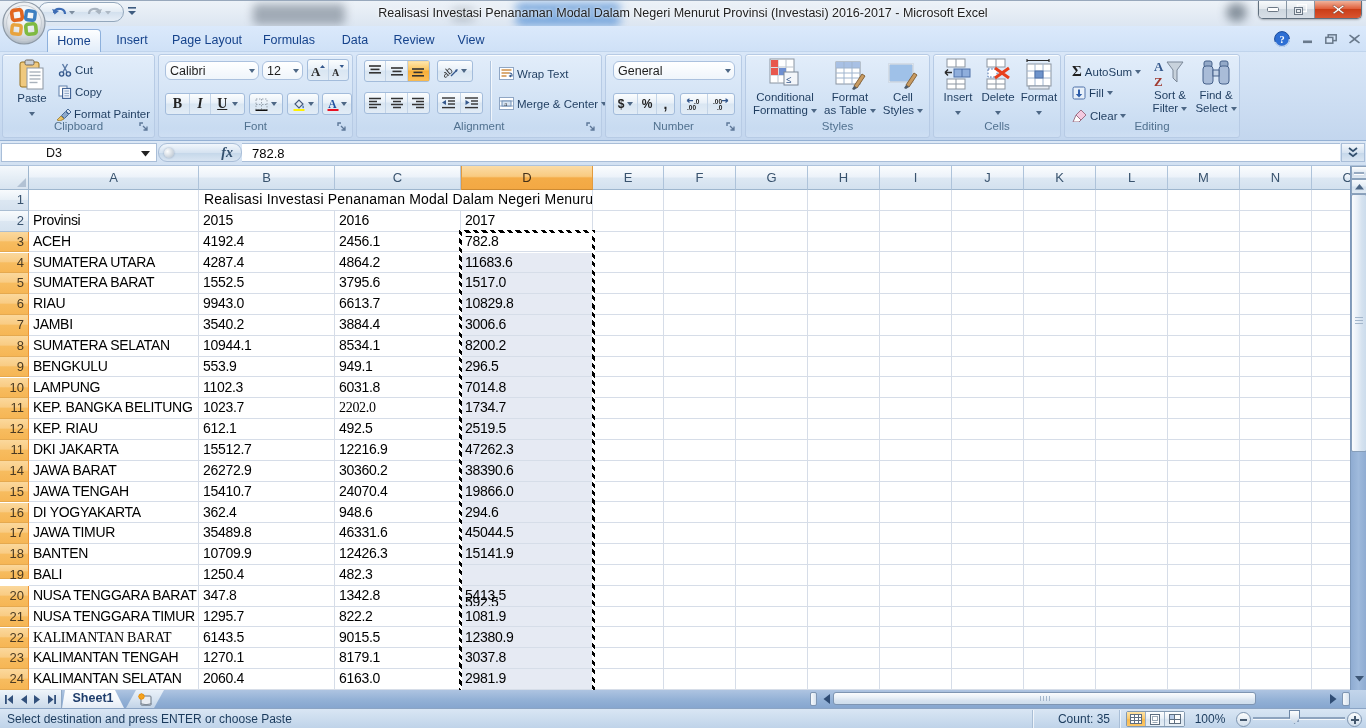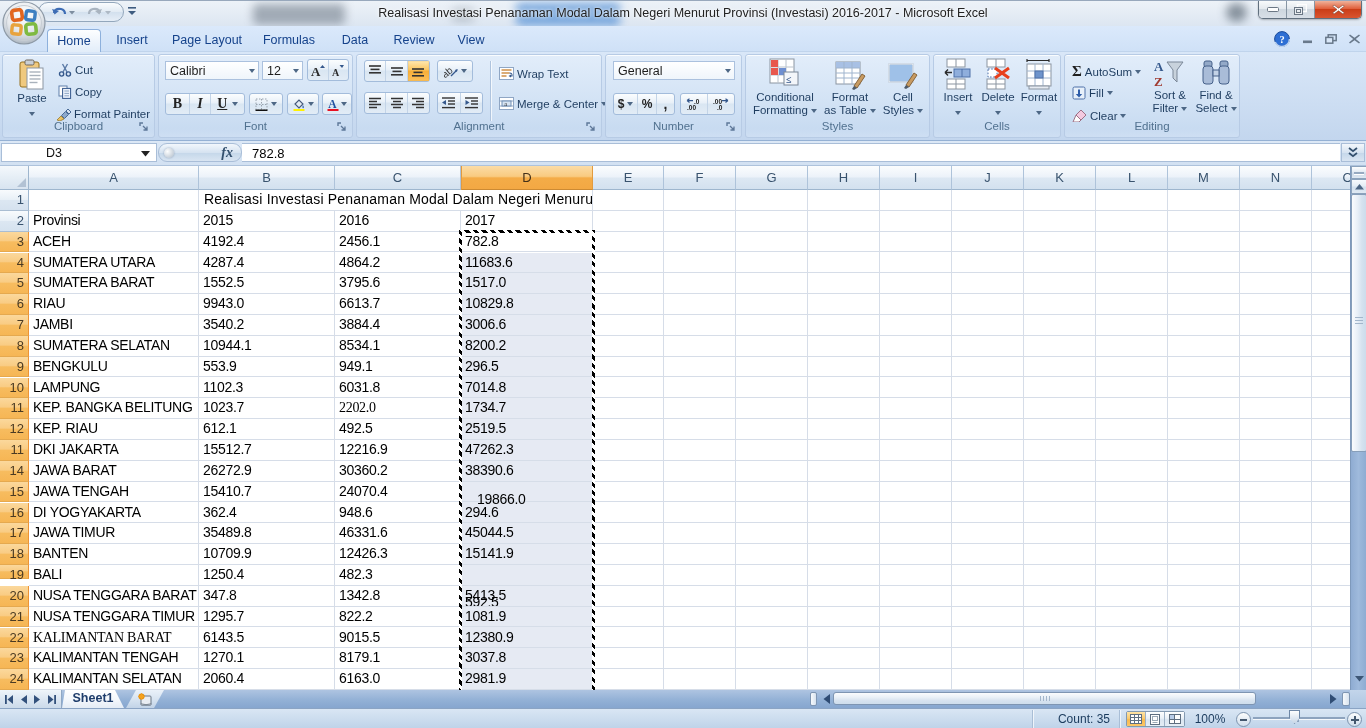--- a/index.html
+++ b/index.html
@@ -54,21 +54,21 @@
   box-shadow:inset 0 1px 0 rgba(255,255,255,.8); }
 .rgroup-label { position:absolute; left:0; right:0; bottom:1px; height:16px; text-align:center;
   font-size:11.5px; color:#51718F; }
 .dlg-launcher { position:absolute; right:3px; bottom:3px; width:12px; height:12px; }
 .big-btn { position:absolute; text-align:center; font-size:11.5px; color:#1E3C5F; white-space:nowrap; }
 .big-btn .bb-label { margin-top:1px; line-height:13px; }
 .drop-arrow { display:inline-block; width:0; height:0; border-left:3.5px solid transparent;
   border-right:3.5px solid transparent; border-top:4px solid #4D6785; vertical-align:middle; }
 .small-item { position:absolute; display:flex; align-items:center; gap:3px; font-size:11.5px; color:#1E3C5F; white-space:nowrap; }
 .combo { position:absolute; height:19px; background:linear-gradient(#FFFFFF,#EFF5FB);
-  border:1px solid #ABC1DE; border-radius:0; font-size:12.5px; color:#1D1D1D;
+  border:1px solid #ABC1DE; border-radius:6px; font-size:12.5px; color:#1D1D1D;
   display:flex; align-items:center; padding:0 4px; }
 .combo .combo-arrow { position:absolute; right:3px; top:7px; }
 .btn-cluster { position:absolute; height:22px; border:1px solid #A3BCDB; border-radius:3px;
   background:linear-gradient(#FBFDFE,#E8F0F8 45%,#D9E6F2 50%,#E2ECF6); display:flex; align-items:center; }
 .cl-btn { height:100%; display:flex; align-items:center; justify-content:center; border-right:1px solid #C3D4E7; }
 .cl-btn:last-child { border-right:none; }
 .cl-btn.selected { background:linear-gradient(#FFE8B0,#FBC55F 45%,#F7AE38 50%,#FBBF59); box-shadow:inset 0 0 1px #C28A36; }
 
 
 #formulabar { position:absolute; left:0; top:141px; width:1366px; height:25px;
@@ -885,21 +885,21 @@
         <div class="cell" style="left: 432px; width: 132px; top: 250px; height: 20.8333px; line-height: 19.8333px;">47262.3</div>
         <div class="gridrow" style="top: 270.833px; height: 20.8333px;"></div>
         <div class="cell" style="left: 0px; width: 170px; top: 270.833px; height: 20.8333px; line-height: 19.8333px;">JAWA BARAT</div>
         <div class="cell" style="left: 170px; width: 136px; top: 270.833px; height: 20.8333px; line-height: 19.8333px;">26272.9</div>
         <div class="cell" style="left: 306px; width: 126px; top: 270.833px; height: 20.8333px; line-height: 19.8333px;">30360.2</div>
         <div class="cell" style="left: 432px; width: 132px; top: 270.833px; height: 20.8333px; line-height: 19.8333px;">38390.6</div>
         <div class="gridrow" style="top: 291.667px; height: 20.8333px;"></div>
         <div class="cell" style="left: 0px; width: 170px; top: 291.667px; height: 20.8333px; line-height: 19.8333px;">JAWA TENGAH</div>
         <div class="cell" style="left: 170px; width: 136px; top: 291.667px; height: 20.8333px; line-height: 19.8333px;">15410.7</div>
         <div class="cell" style="left: 306px; width: 126px; top: 291.667px; height: 20.8333px; line-height: 19.8333px;">24070.4</div>
-        <div class="cell" style="left: 444px; width: 132px; top: 291.667px; height: 20.8333px; line-height: 19.8333px; margin-top: 8px;">19866.0</div>
+        <div class="cell" style="left: 432px; width: 132px; top: 291.667px; height: 20.8333px; line-height: 19.8333px;">19866.0</div>
         <div class="gridrow" style="top: 312.5px; height: 20.8333px;"></div>
         <div class="cell" style="left: 0px; width: 170px; top: 312.5px; height: 20.8333px; line-height: 19.8333px;">DI YOGYAKARTA</div>
         <div class="cell" style="left: 170px; width: 136px; top: 312.5px; height: 20.8333px; line-height: 19.8333px;">362.4</div>
         <div class="cell" style="left: 306px; width: 126px; top: 312.5px; height: 20.8333px; line-height: 19.8333px;">948.6</div>
         <div class="cell" style="left: 432px; width: 132px; top: 312.5px; height: 20.8333px; line-height: 19.8333px;">294.6</div>
         <div class="gridrow" style="top: 333.333px; height: 20.8333px;"></div>
         <div class="cell" style="left: 0px; width: 170px; top: 333.333px; height: 20.8333px; line-height: 19.8333px;">JAWA TIMUR</div>
         <div class="cell" style="left: 170px; width: 136px; top: 333.333px; height: 20.8333px; line-height: 19.8333px;">35489.8</div>
         <div class="cell" style="left: 306px; width: 126px; top: 333.333px; height: 20.8333px; line-height: 19.8333px;">46331.6</div>
         <div class="cell" style="left: 432px; width: 132px; top: 333.333px; height: 20.8333px; line-height: 19.8333px;">45044.5</div>
@@ -993,20 +993,21 @@
         <div class="grip"></div>
       </div>
     <svg id="hs-right" width="8" height="10" viewBox="0 0 8 10">
         <path d="M0 0 L6.5 5 L0 10 Z" fill="#2F4C74"></path>
       </svg>
     <div id="hs-grip2"></div>
     <div id="tb-corner"></div>
   </div>
 
   <div id="statusbar">
+    <div id="status-msg">Select destination and press ENTER or choose Paste</div>
     <div class="sb-sep" style="left:1032px;"></div>
     <div id="sb-count">Count: 35</div>
     <div class="sb-sep" style="left:1119px;"></div>
     <div id="view-btns">
       <div class="vbtn selected">
         <svg width="12" height="10" viewBox="0 0 12 10">
           <rect x="0.5" y="0.5" width="11" height="9" fill="#FDFDFD" stroke="#5E6E80"></rect>
           <path d="M0.5 3.5 h11 M0.5 6.5 h11 M4.5 0.5 v9 M8.5 0.5 v9" stroke="#5E6E80"></path>
         </svg>
       </div>

